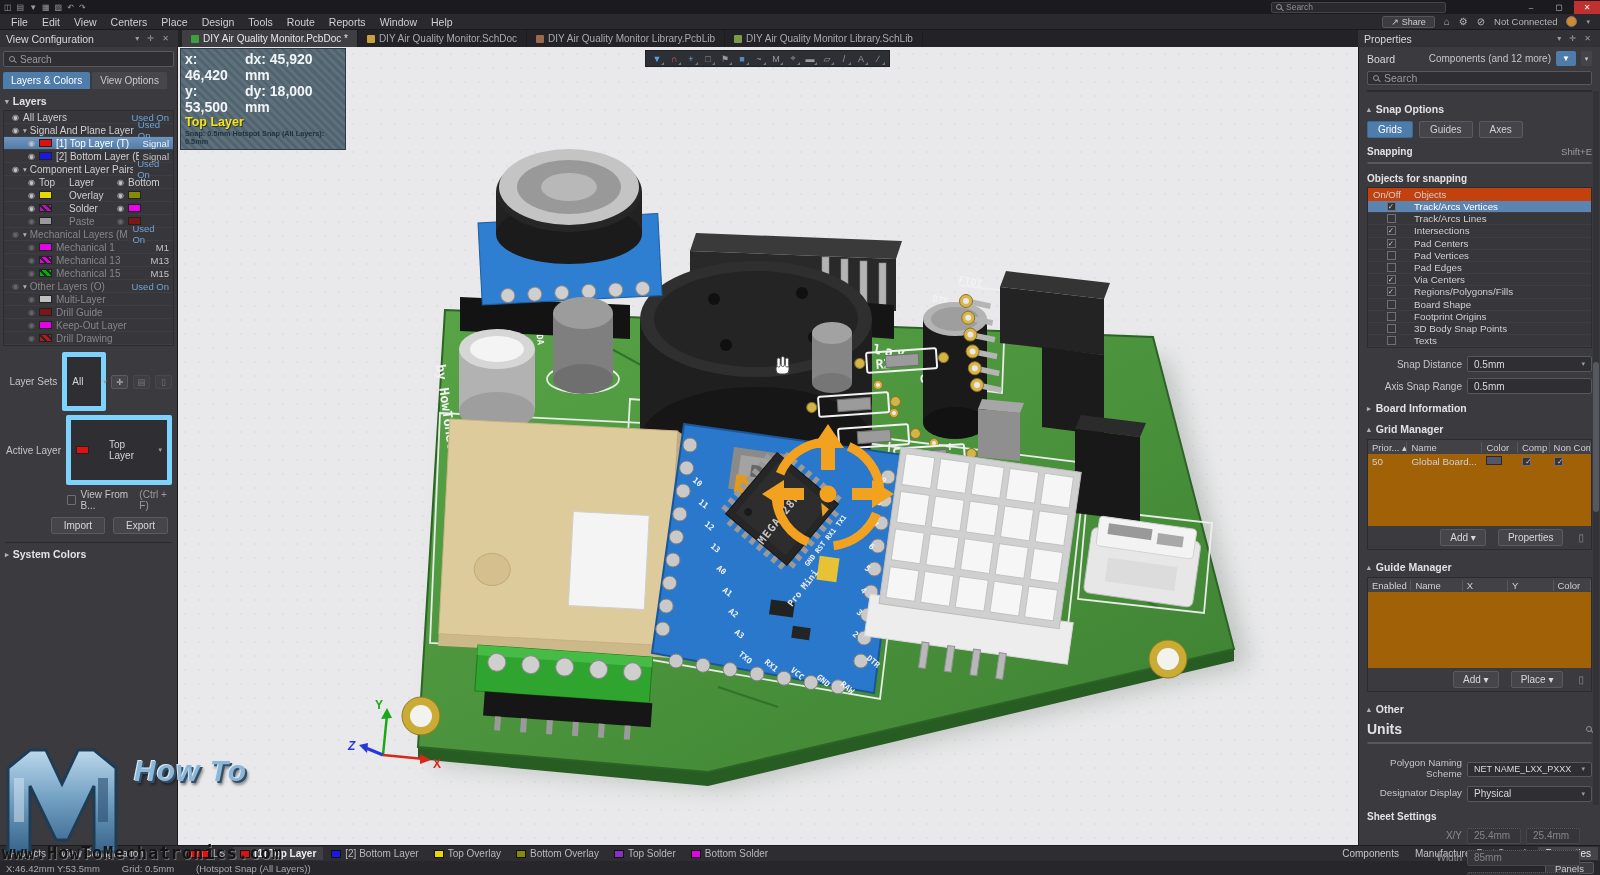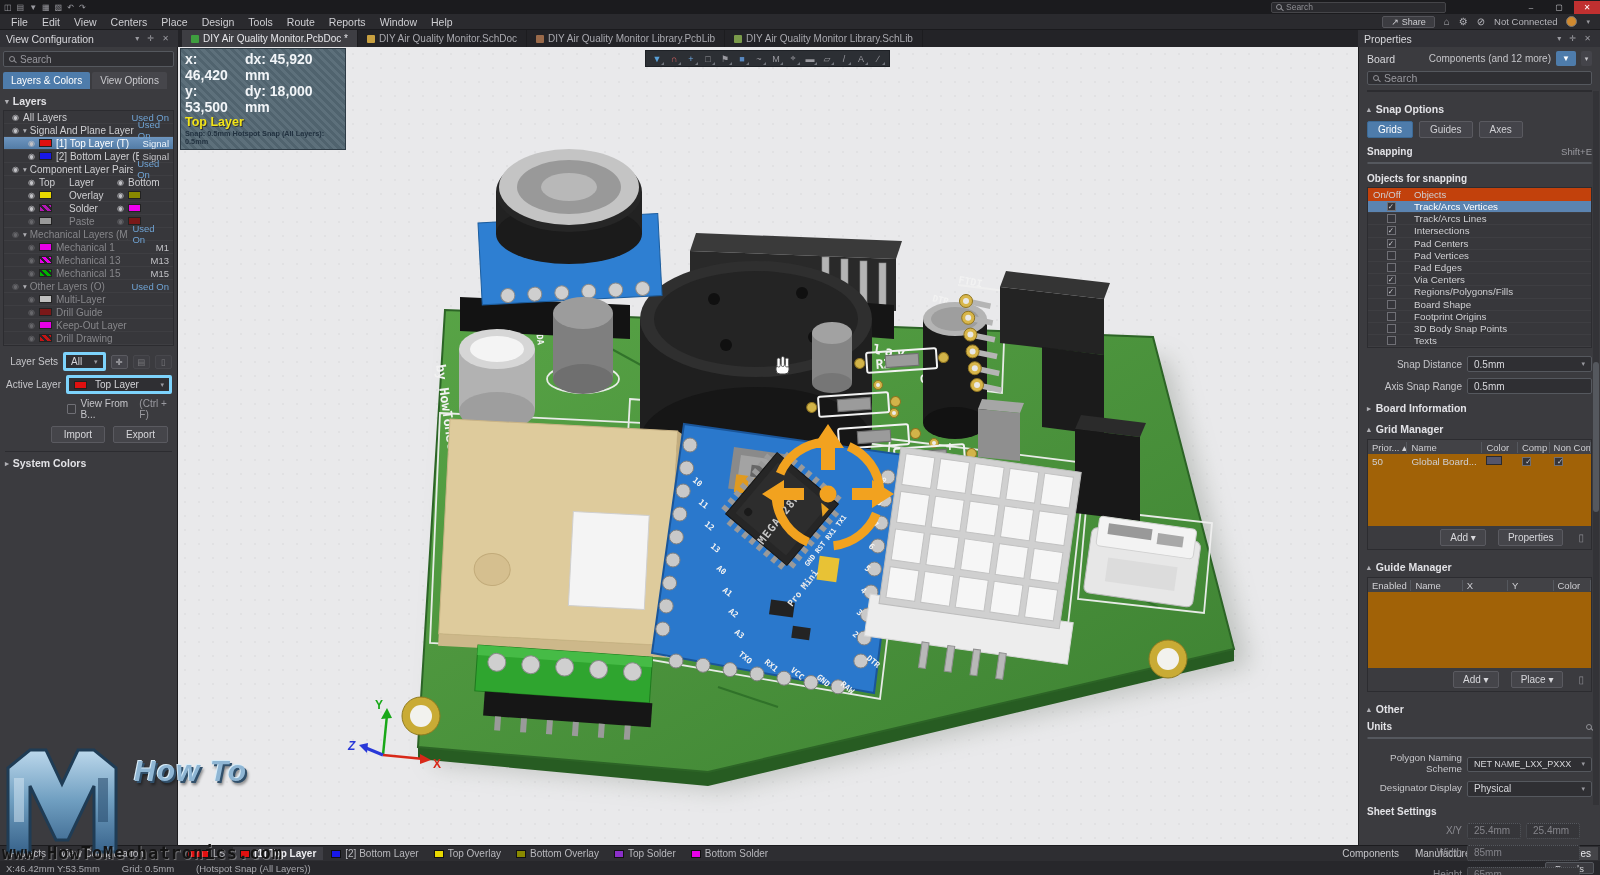--- a/index.html
+++ b/index.html
@@ -58,21 +58,21 @@
   .lbl{flex:1 1 auto;white-space:nowrap;overflow:hidden}
   .rt{margin-left:4px;color:#c2c2c6;font-size:9.5px}
   .rt.link{color:#6fa3d4}
   .sel .rt{color:#eaf2fa}
   .phead .ph-top{width:30px}
   .phead .ph-mid{flex:1}
   .pr-right{display:flex;align-items:center;width:56px;flex:0 0 56px}
   .plbl{flex:1;padding-left:13px;white-space:nowrap}
   .lp-field{display:flex;align-items:center;gap:5px;margin:4px 2px;color:#c5c5c9}
   .lp-field label{width:56px;text-align:right}
-  .mini-sel{background:#2f2f33;border:3px solid #7dd3fc;border-radius:2px;display:flex;align-items:center;gap:8px;padding:1px 5px;color:#d5d5d9}
+  .mini-sel{background:#2f2f33;border:5px solid #7dd3fc;border-radius:2px;display:flex;align-items:center;gap:20px;padding:19px 5px;color:#d5d5d9}
   .mini-sel i{font-style:normal;font-size:7px;color:#9a9aa0}
   .tool-btn{width:18px;height:14px;background:#44444a;border:1px solid #5a5a60;border-radius:2px;display:flex;align-items:center;justify-content:center;font-size:8.5px;color:#c9c9cd}
   .tool-btn.dim2{opacity:.4}
   .cb{width:10px;height:10px;background:#3a3a3e;border:1px solid #6f6f75;display:inline-flex;align-items:center;justify-content:center;font-size:8px;color:#d5d5d9;border-radius:1px}
   .btn{background:#45454a;border:1px solid #5a5a60;border-radius:2px;color:#d8d8dc;font-size:10px;padding:2px 12px;font-family:inherit}
   .impexp{display:flex;gap:8px;justify-content:flex-end;margin:6px 6px 8px 0}
 
   
   .vp{flex:1 1 auto;position:relative;background:#e9e9eb;background-image:radial-gradient(rgba(0,0,0,.035) 1px,transparent 1px);background-size:14px 14px;overflow:hidden}
   .hud{position:absolute;left:2px;top:1px;width:166px;z-index:30;background:repeating-linear-gradient(45deg,#5d707b 0 3px,#50636e 3px 6px);border:1px solid #2e3c46;padding:2px 4px;line-height:1.15}
@@ -122,21 +122,21 @@
   .gmhead{display:flex;background:#424246;height:14px;align-items:center;font-size:9.5px;color:#cfcfd3}
   .gmhead span{border-right:1px solid #55585e;padding-left:4px;overflow:hidden;white-space:nowrap}
   .gmrow{display:flex;align-items:center;height:14px;font-size:9.8px;color:#cfcfd2}
   .gmrow span{padding-left:4px;overflow:hidden;white-space:nowrap}
   .swbox{width:16px;height:9px;background:#55556a;border:1px solid #2a2a2e;display:inline-block}
   .gmempty{height:58px}
   .gdempty{height:76px}
   .gmbtns{display:flex;gap:12px;justify-content:flex-end;align-items:center;padding:3px 4px;background:#3b3b3f}
   .gmbtns .btn{padding:2px 9px;font-size:10px}
   .trash{color:#8a8a90;font-size:10px;padding:0 3px}
-  .units-head{display:flex;align-items:center;justify-content:space-between;font-weight:bold;color:#e2e2e6;font-size:10px;margin:2px 0}
+  .units-head{display:flex;align-items:center;justify-content:space-between;font-weight:bold;color:#e2e2e6;font-size:14px;margin:2px 0}
   .seg.units span{background:repeating-linear-gradient(45deg,#43434a 0 4px,#3c3c43 4px 8px)}
   .seg.units span.on{background:#4e7cab}
   .fieldrow label.two{white-space:normal;line-height:1.1;font-size:9.8px}
   .fieldrow.dis .inpbox{border-style:dotted;color:#84848a;background:#36363a}
   .fieldrow.dis label{color:#8a8a90}
   .inpbox.half{flex:0 0 54px}
   .rp-scroll{position:absolute;right:1px;top:44px;bottom:40px;width:6px;background:#333337}
   .rp-scroll .thumb{position:absolute;top:38%;height:150px;width:6px;background:#55585e;border-radius:3px}
 
   

